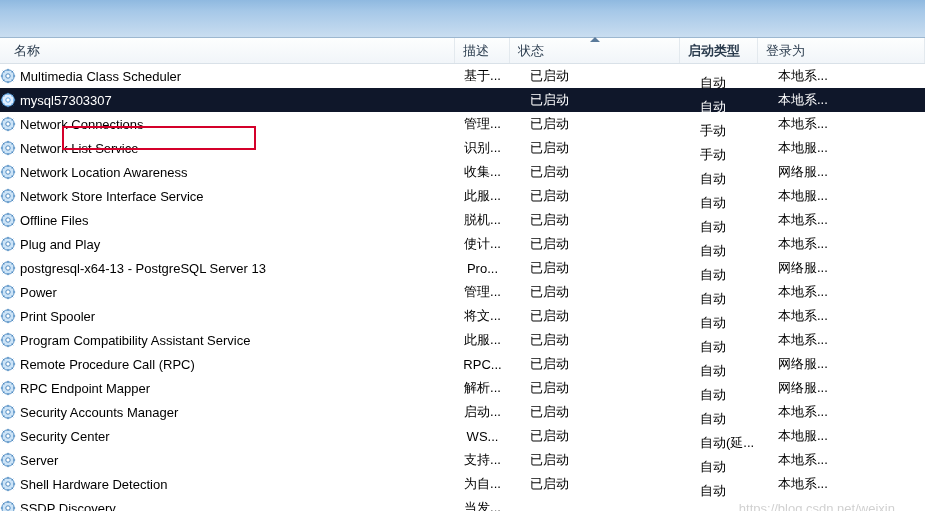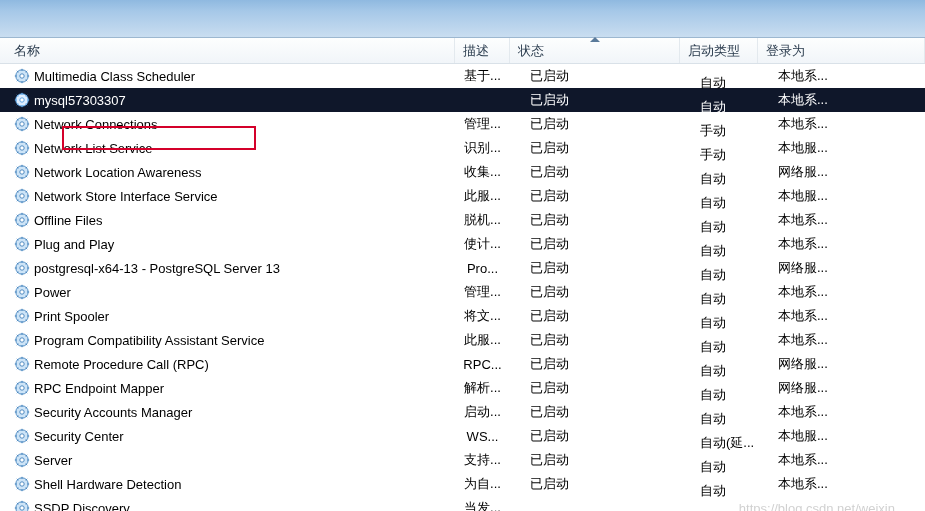--- a/index.html
+++ b/index.html
@@ -32,21 +32,21 @@
     align-items: center;
     padding: 0 8px;
     border-right: 1px solid #e3e9ee;
     color: #2a3b4d;
     position: relative;
     font-size: 13px;
   }
   .col-name { width: 455px; padding-left: 14px; }
   .col-desc { width: 55px; }
   .col-status { width: 170px; }
-  .col-startup { width: 78px; }
+  .col-startup { width: 78px; font-weight: bold; }
   .col-logon { flex: 1; }
   .sort-arrow {
     position: absolute;
     top: -1px;
     left: 50%;
     transform: translateX(-50%);
     width: 0; height: 0;
     border-left: 5px solid transparent;
     border-right: 5px solid transparent;
     border-bottom: 5px solid #5a7a9a;
@@ -56,21 +56,21 @@
     display: flex;
     height: 24px;
     align-items: center;
   }
   .row .cell {
     padding: 0 8px;
     overflow: hidden;
     white-space: nowrap;
     text-overflow: ellipsis;
   }
-  .row .c-name { width: 455px; display: flex; align-items: center; padding-left: 14px; }
+  .row .c-name { width: 455px; display: flex; align-items: center; padding-left: 0; }
   .row .c-desc { width: 55px; text-align: center; }
   .row .c-status { width: 170px; margin-left: 12px; }
   .row .c-startup { width: 78px; margin-top: 13px; }
   .row .c-logon { flex: 1; }
   .row.selected {
     background: #0f172a;
     color: #fff;
   }
   .gear-icon {
     width: 16px; height: 16px;

